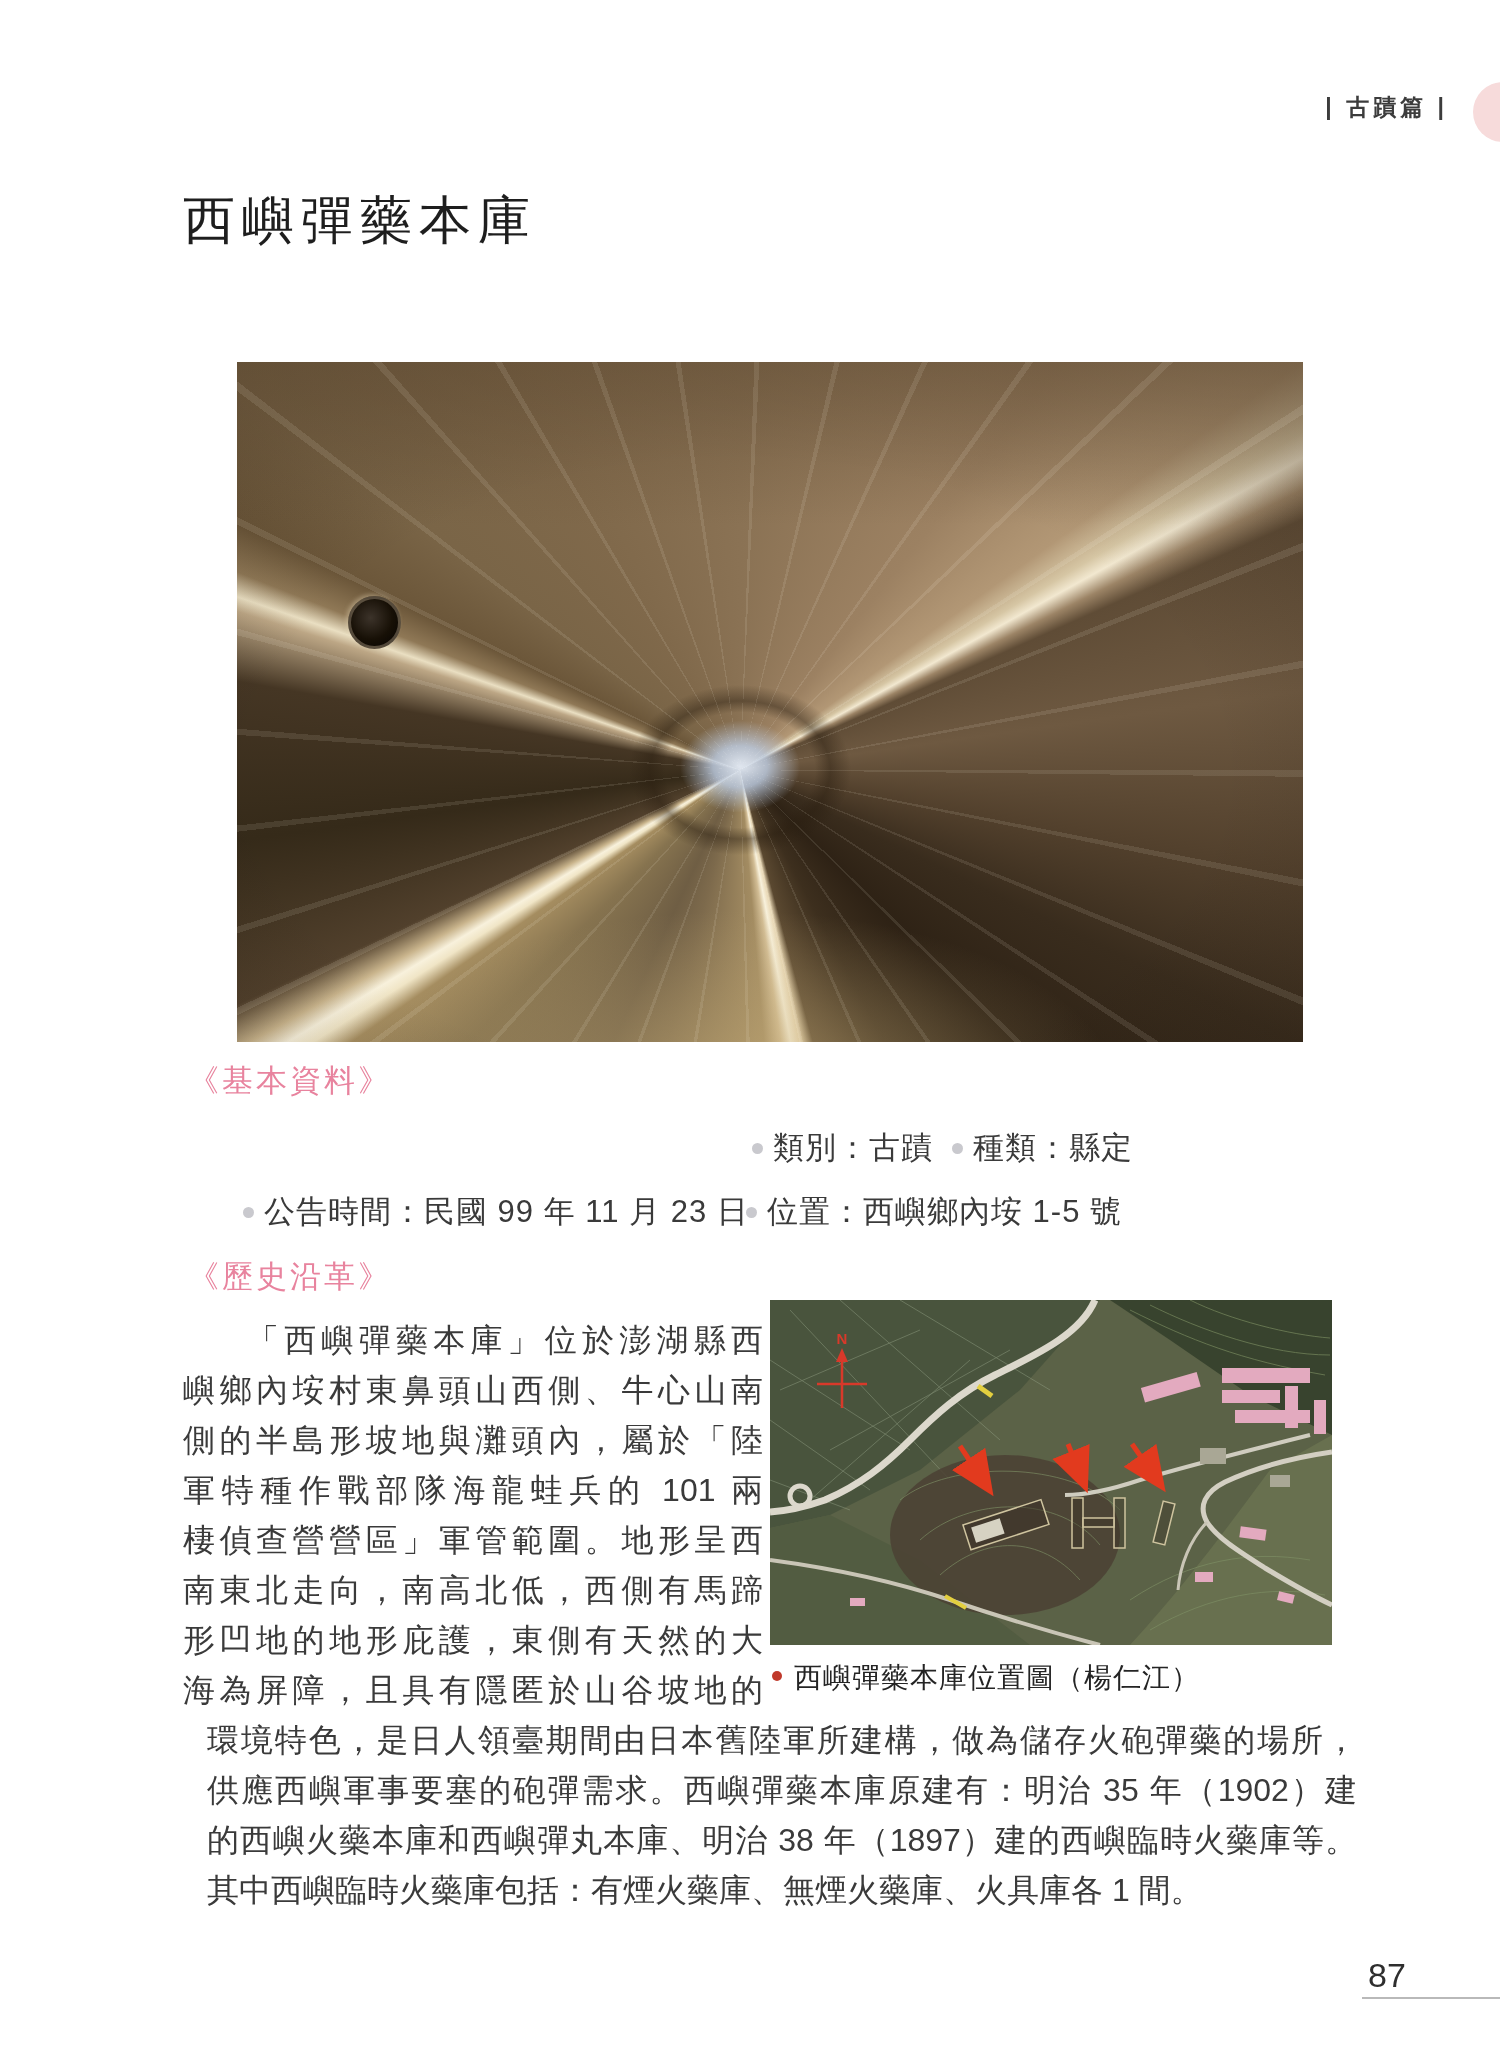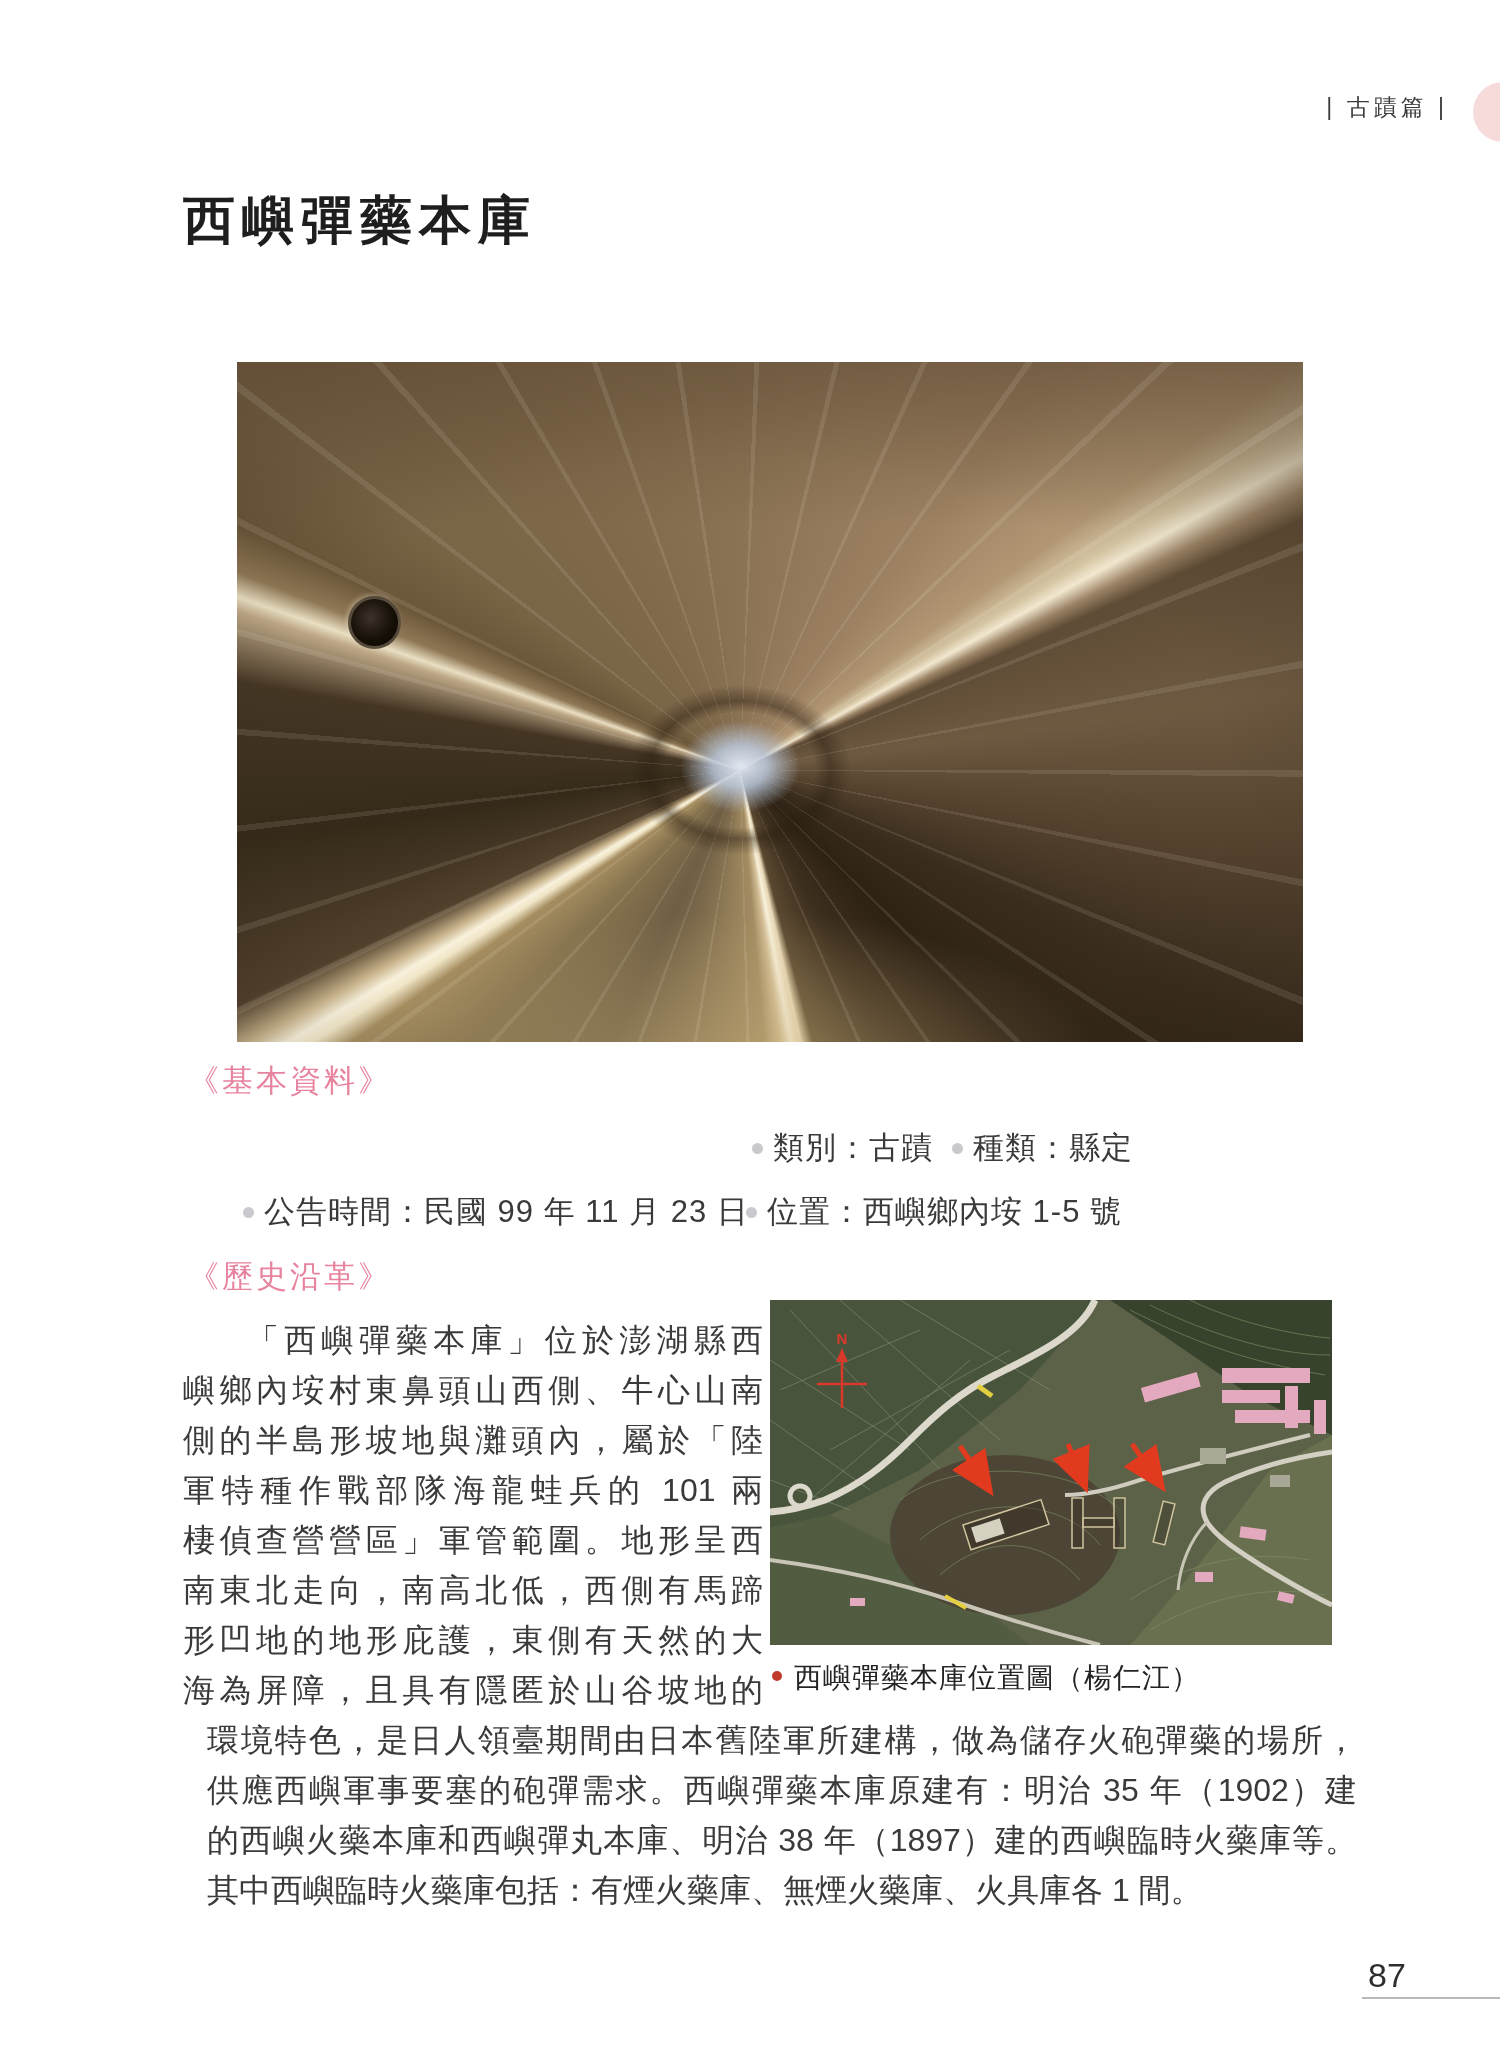--- a/index.html
+++ b/index.html
@@ -3,30 +3,30 @@
 <meta charset="utf-8">
 <style>
   html,body{margin:0;padding:0;background:#ffffff;}
   #page{
     position:relative;width:1500px;height:2052px;background:#ffffff;
     overflow:hidden;font-family:"Liberation Sans",sans-serif;color:#3a3a3a;
   }
   
   .section-label{
     position:absolute;top:92px;right:52px;font-size:23px;letter-spacing:4px;
-    color:#3c3c3c;font-weight:400;
+    color:#3c3c3c;font-weight:700;
   }
   .corner-circle{
     position:absolute;left:1473px;top:82px;width:60px;height:60px;border-radius:50%;
     background:#f7dbdb;
   }
   
   .article-title{
     position:absolute;left:183px;top:186px;font-family:"Liberation Serif",serif;
-    font-size:52px;font-weight:700;color:#1e1e1e;letter-spacing:7px;
+    font-size:52px;font-weight:400;color:#1e1e1e;letter-spacing:7px;
   }
   
   .hero-photo{
     position:absolute;left:237px;top:362px;width:1066px;height:680px;overflow:hidden;
     background:
       radial-gradient(ellipse 60px 46px at 47.2% 59.5%, rgba(228,236,247,.95) 0%, rgba(188,202,222,.85) 45%, rgba(188,202,222,0) 100%),
       radial-gradient(ellipse 150px 115px at 47.2% 60%, rgba(0,0,0,0) 50%, rgba(42,30,16,.45) 60%, rgba(0,0,0,0) 74%),
       radial-gradient(ellipse 55% 42% at 47% 108%, rgba(201,176,122,.55) 0%, rgba(201,176,122,0) 65%),
       linear-gradient(to bottom, rgba(96,75,50,.5) 0%, rgba(96,75,50,0) 24%),
       radial-gradient(ellipse 130% 130% at 47% 60%, rgba(0,0,0,0) 35%, rgba(22,14,7,.38) 82%),

